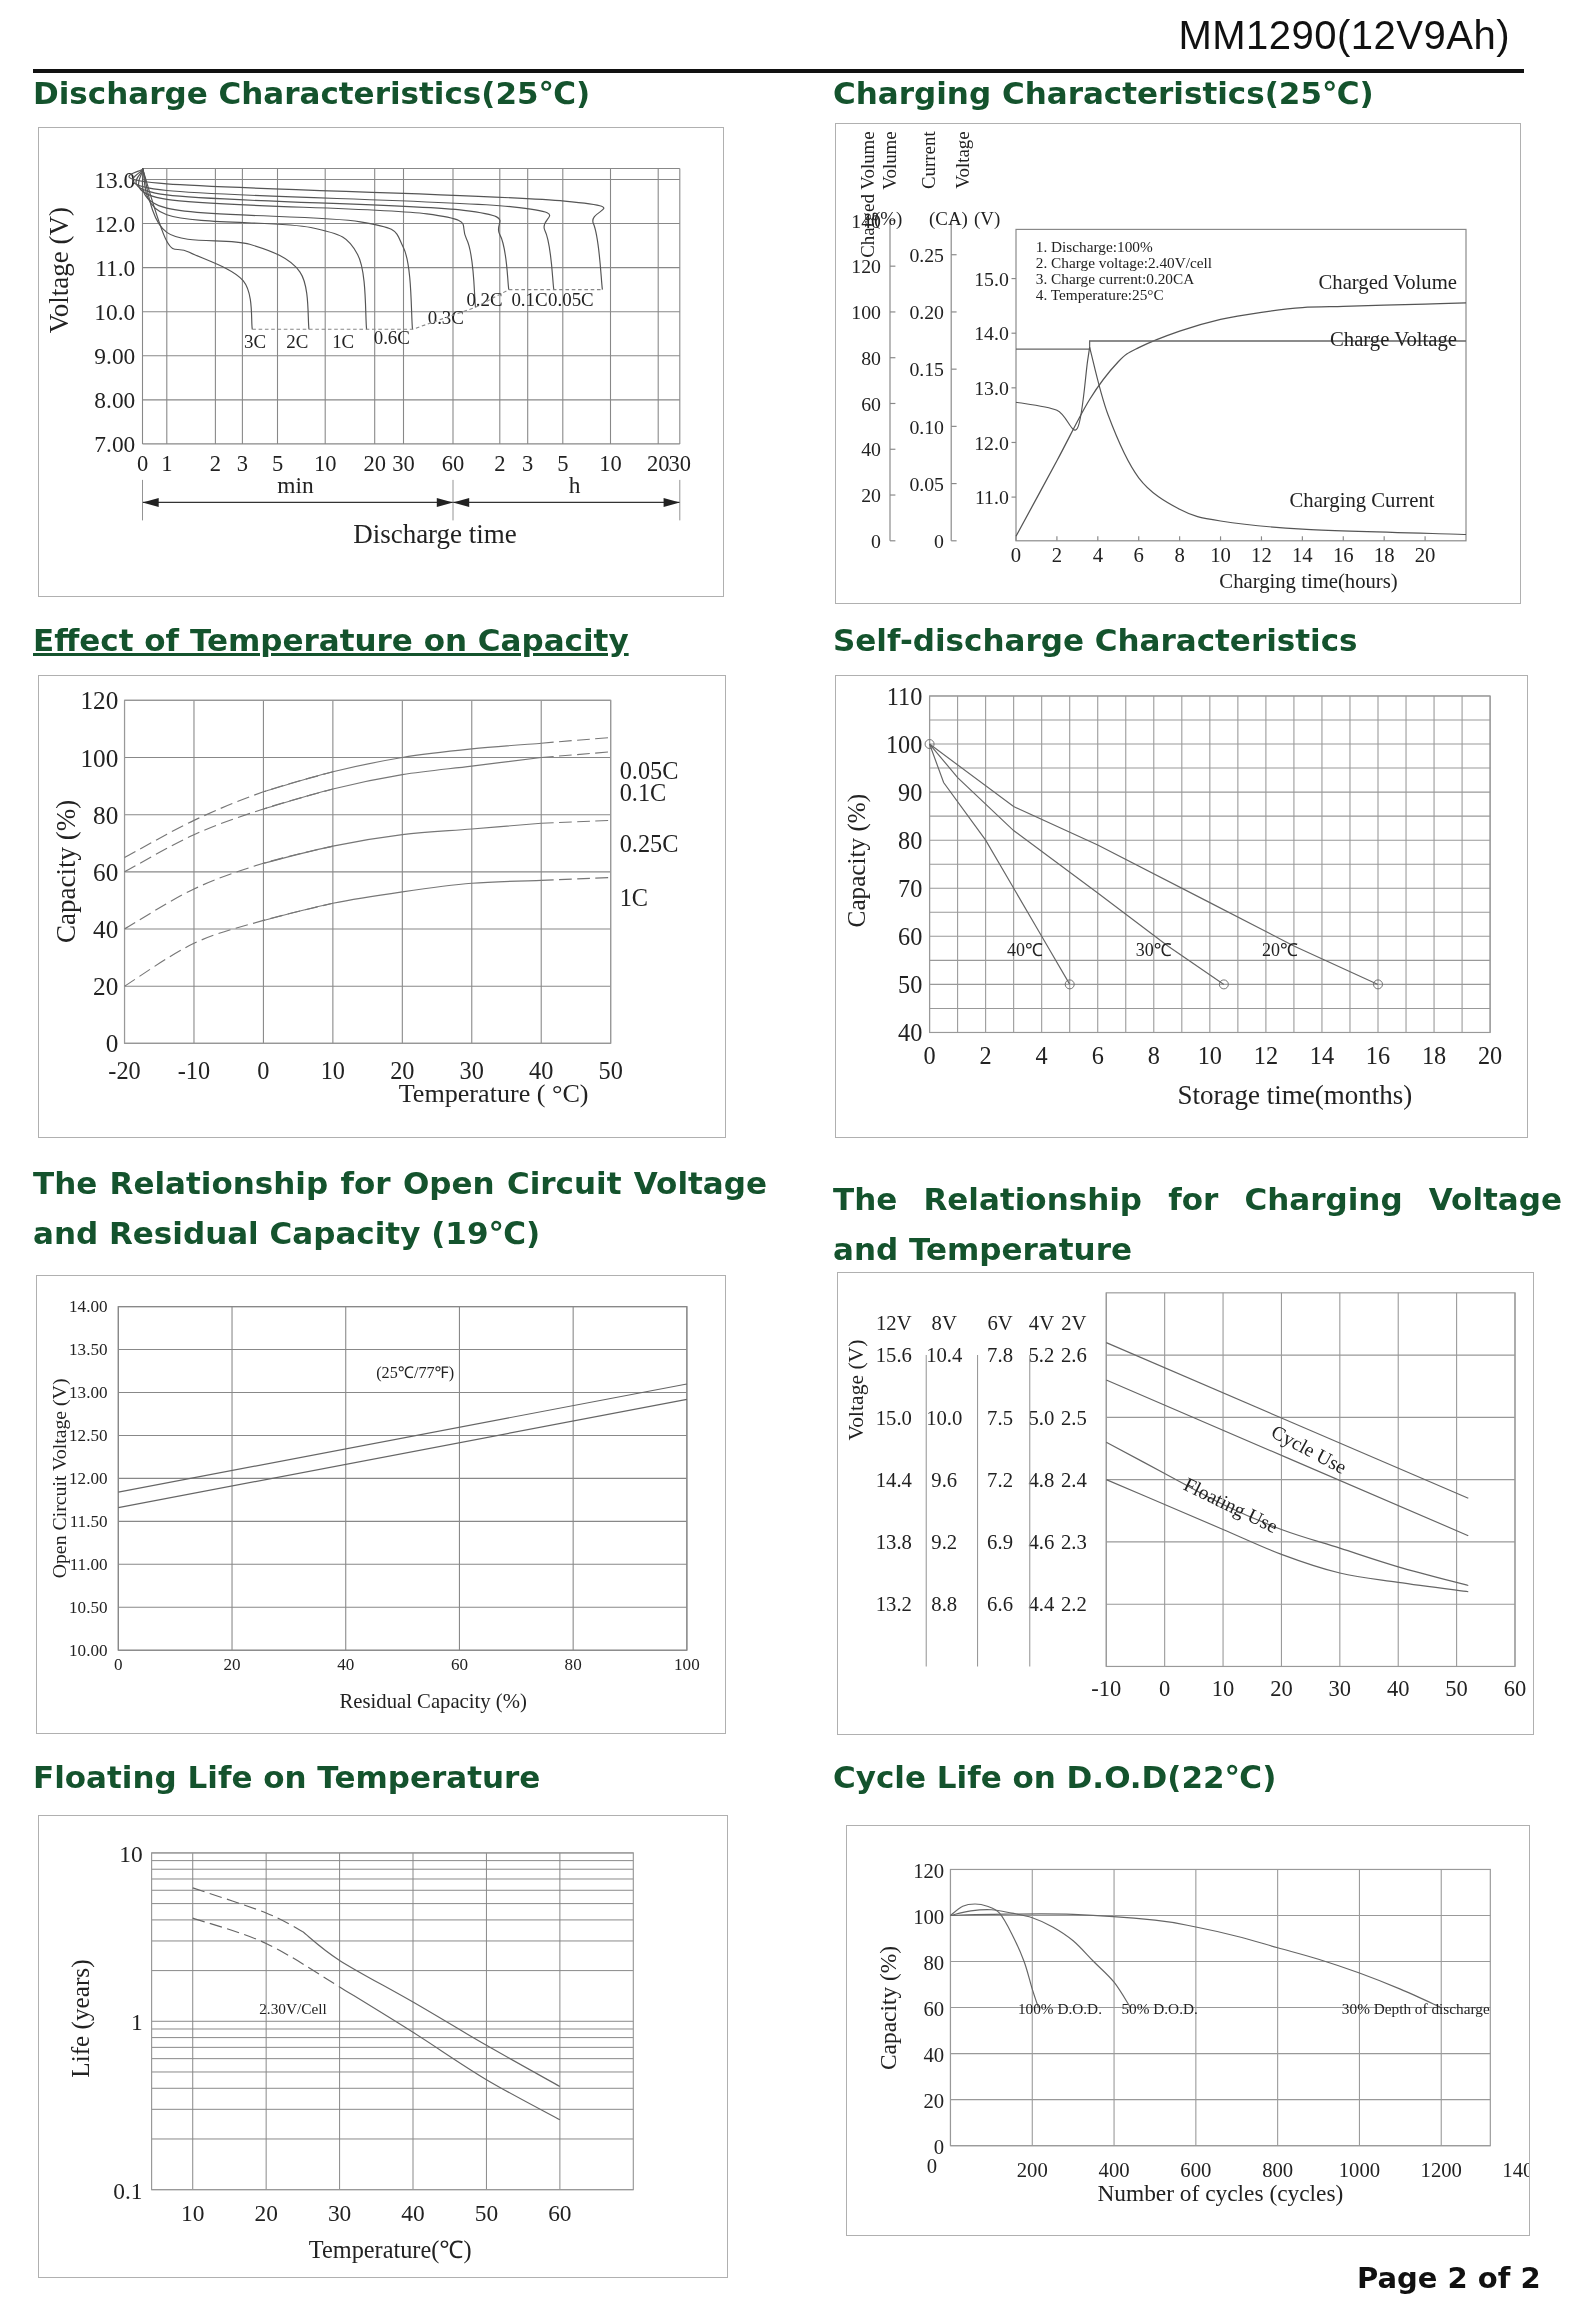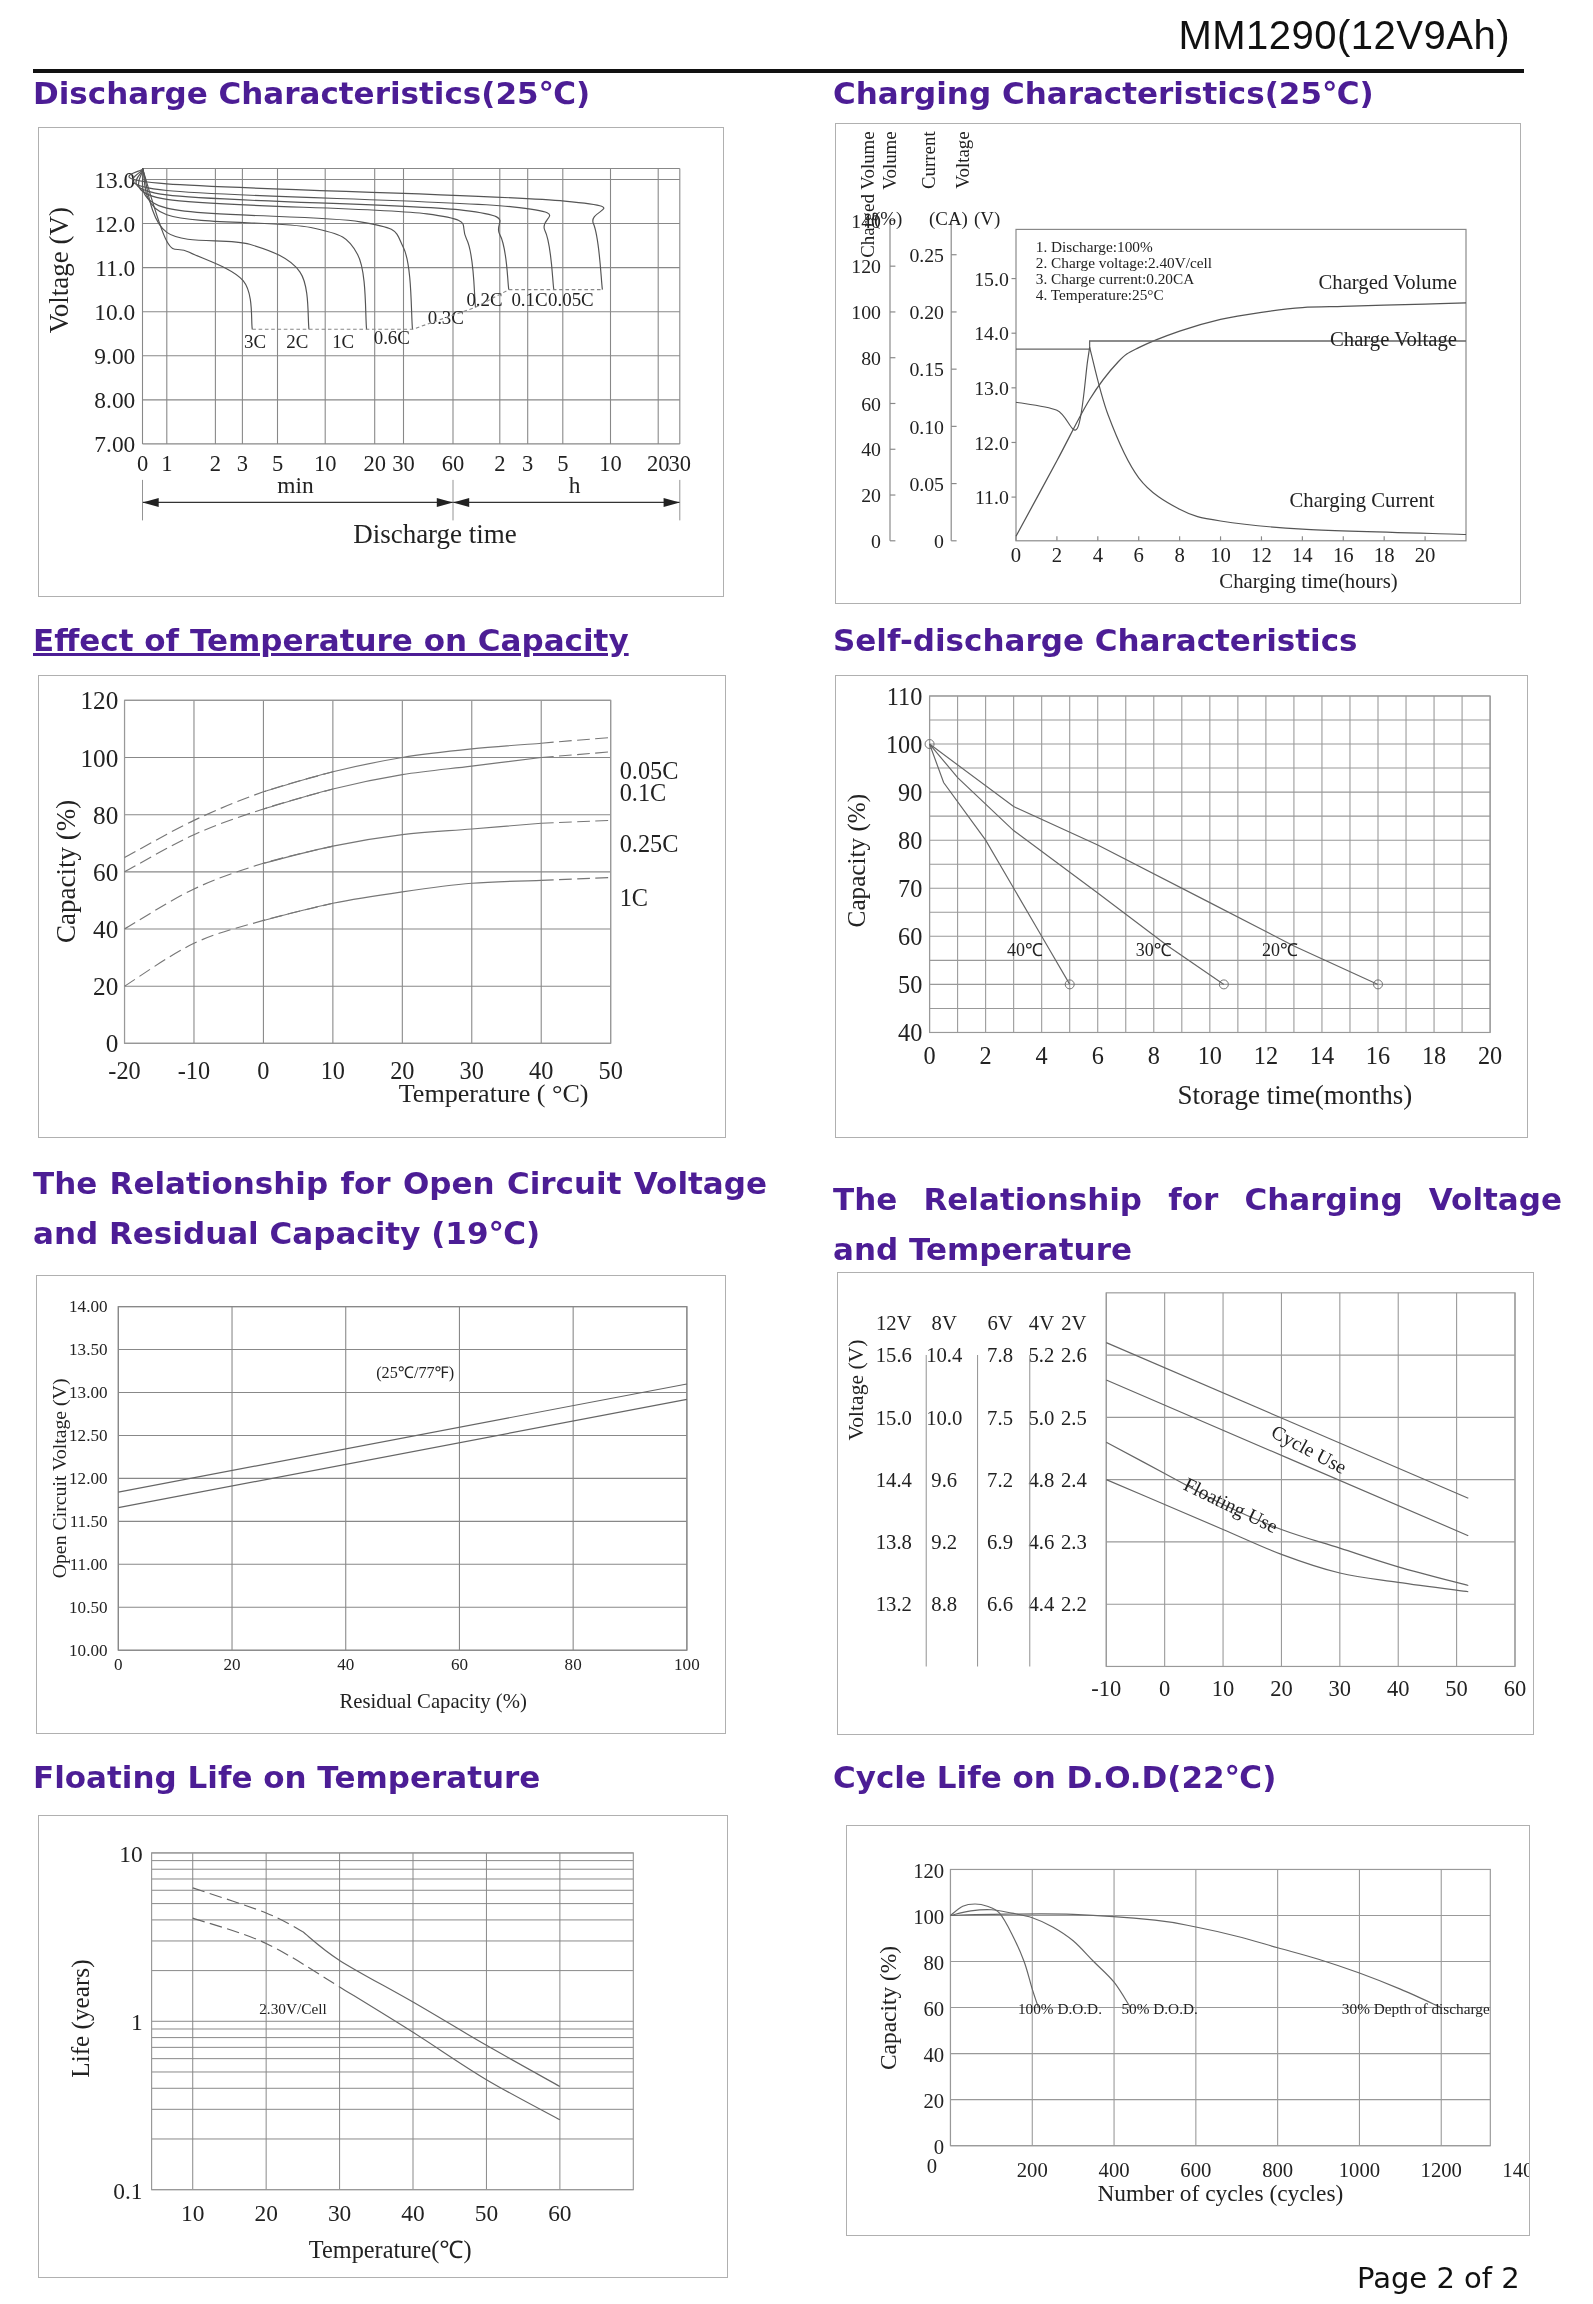--- a/index.html
+++ b/index.html
@@ -1,23 +1,23 @@
 <!DOCTYPE html>
 <html style="font-size:14.4px"><head>
 <meta charset="utf-8">
 <style>
   html,body{margin:0;padding:0;background:#fff;}
   body{width:1593px;height:2304px;position:relative;overflow:hidden;font-family:"Liberation Sans",sans-serif;color:#111;}
   .doc-title{position:absolute;right:83px;top:12.6px;font-size:40px;font-weight:normal;letter-spacing:0.5px;}
   .rule{position:absolute;left:33px;top:69px;width:1491px;height:3.6px;background:#111;}
-  .sec-title{position:absolute;font-family:"DejaVu Sans",sans-serif;font-weight:bold;font-size:31px;line-height:50px;color:#4c1d95;}
+  .sec-title{position:absolute;font-family:"DejaVu Sans",sans-serif;font-weight:bold;font-size:31px;line-height:50px;color:#14532d;}
   .sec-title.just{text-align:justify;text-align-last:left;}
   .box{position:absolute;border:1.8px solid #b0b0b0;background:#fff;}
   .box svg{position:absolute;left:0;top:0;}
-  .page-num{position:absolute;left:1357px;top:2261px;font-size:29px;font-family:"DejaVu Sans",sans-serif;}
+  .page-num{position:absolute;left:1357px;top:2261px;font-size:29px;font-family:"DejaVu Sans",sans-serif;font-weight:bold;}
   svg text{font-family:"Liberation Serif",serif;fill:#222;}
 </style>
 </head>
 <body>
 
 <div class="doc-title">MM1290(12V9Ah)</div>
 <div class="rule"></div>
 
 <div class="sec-title" style="left:33px;top:68px;">Discharge Characteristics(25℃)</div>
 <div class="sec-title" style="left:833px;top:68px;">Charging Characteristics(25℃)</div>

